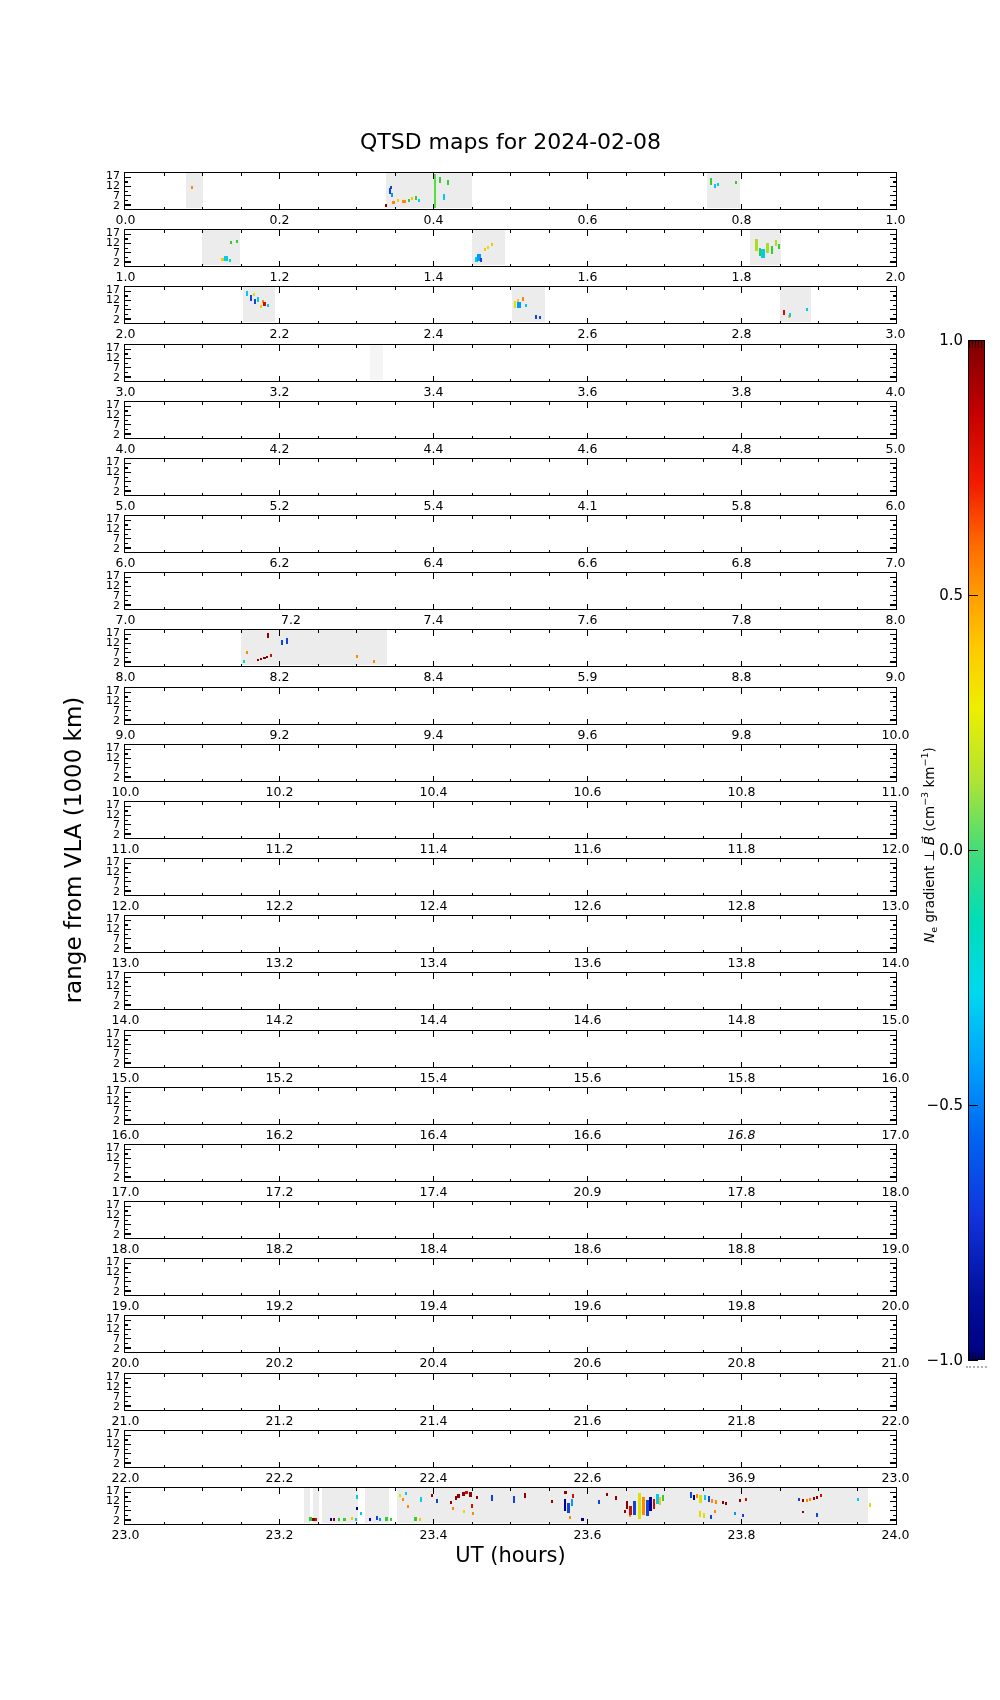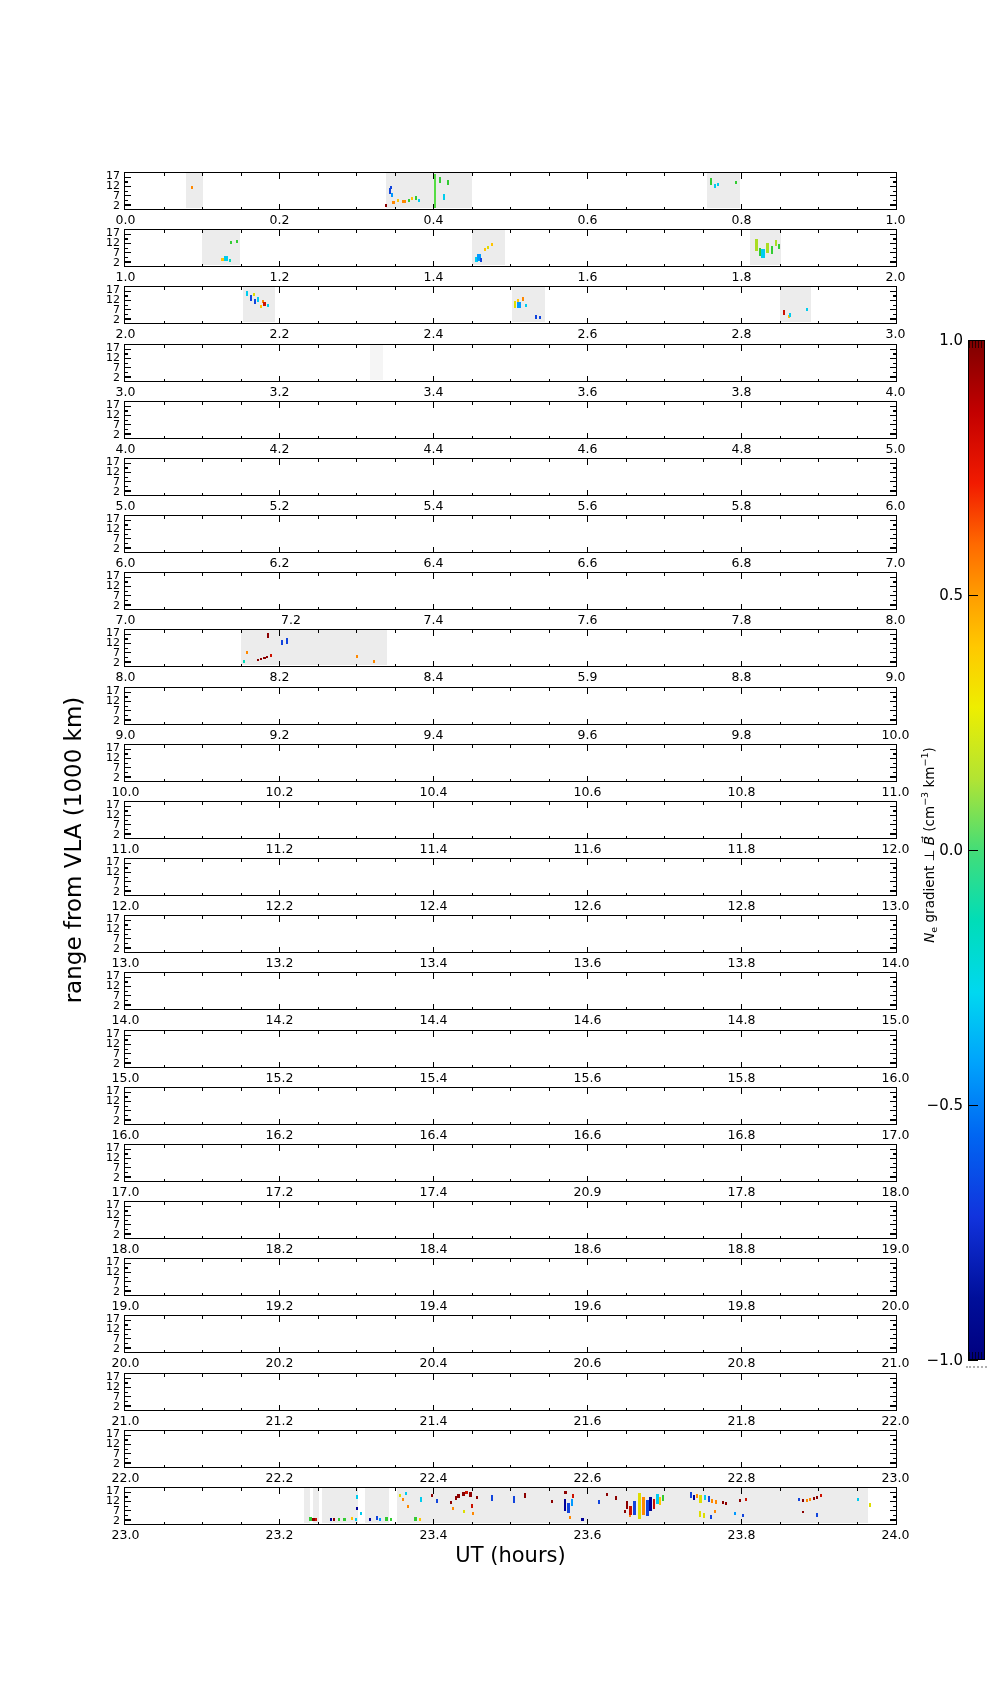--- a/index.html
+++ b/index.html
@@ -28,20 +28,21 @@
       background:repeating-linear-gradient(90deg,rgba(0,0,0,.65) 0 1px,transparent 1px 3px);}
   .cbar-tick{position:absolute;left:968px;width:10px;height:1.3px;background:#000;}
   .cbtl{position:absolute;width:46px;text-align:right;font-size:15px;line-height:18px;}
   .cb-dots{position:absolute;left:966px;top:1366px;width:21px;height:0;
            border-top:2px dotted #b0b0b0;}
 </style>
 </head>
 <body>
 
 <div class="canvas">
+  <div class="title">QTSD maps for 2024-02-08</div>
   <div class="ylab rot">range from VLA (1000 km)</div>
   <div id="panels">
       <div class="panel" style="left: 124px; top: 172px; width: 773px; height: 38px;">
         <div class="patch" style="left: 60.8px; width: 17.7px; background: rgb(236, 236, 236);"></div>
         <div class="patch" style="left: 261px; width: 85.5px; background: rgb(236, 236, 236);"></div>
         <div class="patch" style="left: 582.1px; width: 33.1px; background: rgb(236, 236, 236);"></div>
         <div class="tick" style="left: 38.5px; width: 1px; height: 2.5px; top: 0px;"></div>
         <div class="tick" style="left: 38.5px; width: 1px; height: 2.5px; bottom: 0px;"></div>
         <div class="tick" style="left: 77px; width: 1px; height: 2.5px; top: 0px;"></div>
         <div class="tick" style="left: 77px; width: 1px; height: 2.5px; bottom: 0px;"></div>
@@ -479,21 +480,21 @@
         <div class="tick" style="top: 8.3px; height: 1.3px; width: 3px; left: 0px;"></div>
         <div class="tick" style="top: 8.3px; height: 1.3px; width: 3px; right: 0px;"></div>
       </div>
       <div class="ytl" style="left: 88px; top: 457px;">17</div>
       <div class="ytl" style="left: 88px; top: 467px;">12</div>
       <div class="ytl" style="left: 88px; top: 477px;">7</div>
       <div class="ytl" style="left: 88px; top: 487px;">2</div>
       <div class="xtl" style="left: 95.5px; top: 499px;">5.0</div>
       <div class="xtl" style="left: 249.5px; top: 499px;">5.2</div>
       <div class="xtl" style="left: 403.5px; top: 499px;">5.4</div>
-      <div class="xtl" style="left: 557.5px; top: 499px;">5.6</div>
+      <div class="xtl" style="left: 557.5px; top: 499px;">4.1</div>
       <div class="xtl" style="left: 711.5px; top: 499px;">5.8</div>
       <div class="xtl" style="left: 865.5px; top: 499px;">6.0</div>
       <div class="panel" style="left: 124px; top: 515px; width: 773px; height: 38px;">
         <div class="tick" style="left: 38.5px; width: 1px; height: 2.5px; top: 0px;"></div>
         <div class="tick" style="left: 38.5px; width: 1px; height: 2.5px; bottom: 0px;"></div>
         <div class="tick" style="left: 77px; width: 1px; height: 2.5px; top: 0px;"></div>
         <div class="tick" style="left: 77px; width: 1px; height: 2.5px; bottom: 0px;"></div>
         <div class="tick" style="left: 115.5px; width: 1px; height: 2.5px; top: 0px;"></div>
         <div class="tick" style="left: 115.5px; width: 1px; height: 2.5px; bottom: 0px;"></div>
         <div class="tick" style="left: 154px; width: 1.3px; height: 5.5px; top: 0px;"></div>
@@ -1197,21 +1198,21 @@
         <div class="tick" style="top: 8.3px; height: 1.3px; width: 3px; right: 0px;"></div>
       </div>
       <div class="ytl" style="left: 88px; top: 1086px;">17</div>
       <div class="ytl" style="left: 88px; top: 1096px;">12</div>
       <div class="ytl" style="left: 88px; top: 1106px;">7</div>
       <div class="ytl" style="left: 88px; top: 1116px;">2</div>
       <div class="xtl" style="left: 95.5px; top: 1128px;">16.0</div>
       <div class="xtl" style="left: 249.5px; top: 1128px;">16.2</div>
       <div class="xtl" style="left: 403.5px; top: 1128px;">16.4</div>
       <div class="xtl" style="left: 557.5px; top: 1128px;">16.6</div>
-      <div class="xtl" style="left: 711.5px; top: 1128px;">16.8</div>
+      <div class="xtl" style="left: 711.5px; top: 1128px; font-style: italic;">16.8</div>
       <div class="xtl" style="left: 865.5px; top: 1128px;">17.0</div>
       <div class="panel" style="left: 124px; top: 1144px; width: 773px; height: 38px;">
         <div class="tick" style="left: 38.5px; width: 1px; height: 2.5px; top: 0px;"></div>
         <div class="tick" style="left: 38.5px; width: 1px; height: 2.5px; bottom: 0px;"></div>
         <div class="tick" style="left: 77px; width: 1px; height: 2.5px; top: 0px;"></div>
         <div class="tick" style="left: 77px; width: 1px; height: 2.5px; bottom: 0px;"></div>
         <div class="tick" style="left: 115.5px; width: 1px; height: 2.5px; top: 0px;"></div>
         <div class="tick" style="left: 115.5px; width: 1px; height: 2.5px; bottom: 0px;"></div>
         <div class="tick" style="left: 154px; width: 1.3px; height: 5.5px; top: 0px;"></div>
         <div class="tick" style="left: 154px; width: 1.3px; height: 5.5px; bottom: 0px;"></div>
@@ -1581,21 +1582,21 @@
         <div class="tick" style="top: 8.3px; height: 1.3px; width: 3px; right: 0px;"></div>
       </div>
       <div class="ytl" style="left: 88px; top: 1429px;">17</div>
       <div class="ytl" style="left: 88px; top: 1439px;">12</div>
       <div class="ytl" style="left: 88px; top: 1449px;">7</div>
       <div class="ytl" style="left: 88px; top: 1459px;">2</div>
       <div class="xtl" style="left: 95.5px; top: 1471px;">22.0</div>
       <div class="xtl" style="left: 249.5px; top: 1471px;">22.2</div>
       <div class="xtl" style="left: 403.5px; top: 1471px;">22.4</div>
       <div class="xtl" style="left: 557.5px; top: 1471px;">22.6</div>
-      <div class="xtl" style="left: 711.5px; top: 1471px;">22.8</div>
+      <div class="xtl" style="left: 711.5px; top: 1471px;">36.9</div>
       <div class="xtl" style="left: 865.5px; top: 1471px;">23.0</div>
       <div class="panel" style="left: 124px; top: 1487px; width: 773px; height: 38px;">
         <div class="patch" style="left: 178.6px; width: 564.4px; background: rgb(236, 236, 236);"></div>
         <div class="patch" style="left: 184.8px; width: 3.1px; background: rgb(255, 255, 255);"></div>
         <div class="patch" style="left: 194px; width: 3.1px; background: rgb(255, 255, 255);"></div>
         <div class="patch" style="left: 233.3px; width: 6.9px; background: rgb(255, 255, 255);"></div>
         <div class="patch" style="left: 264.1px; width: 7.7px; background: rgb(255, 255, 255);"></div>
         <div class="tick" style="left: 38.5px; width: 1px; height: 2.5px; top: 0px;"></div>
         <div class="tick" style="left: 38.5px; width: 1px; height: 2.5px; bottom: 0px;"></div>
         <div class="tick" style="left: 77px; width: 1px; height: 2.5px; top: 0px;"></div>

